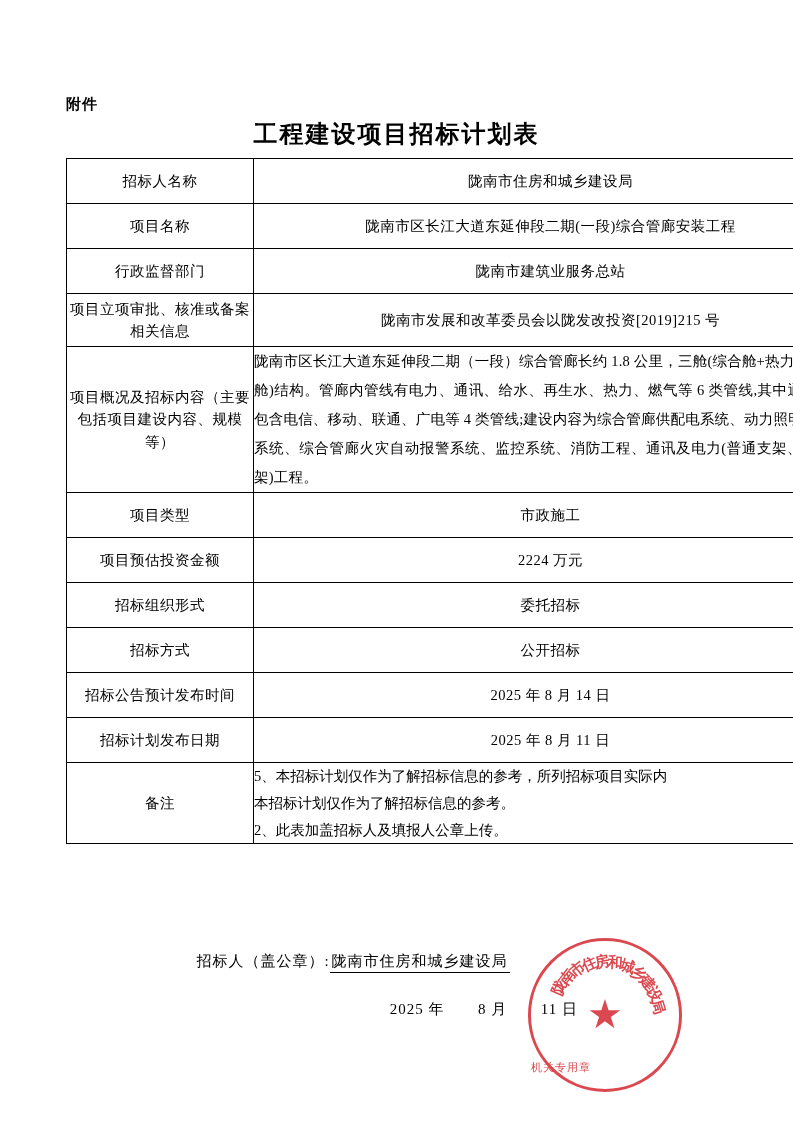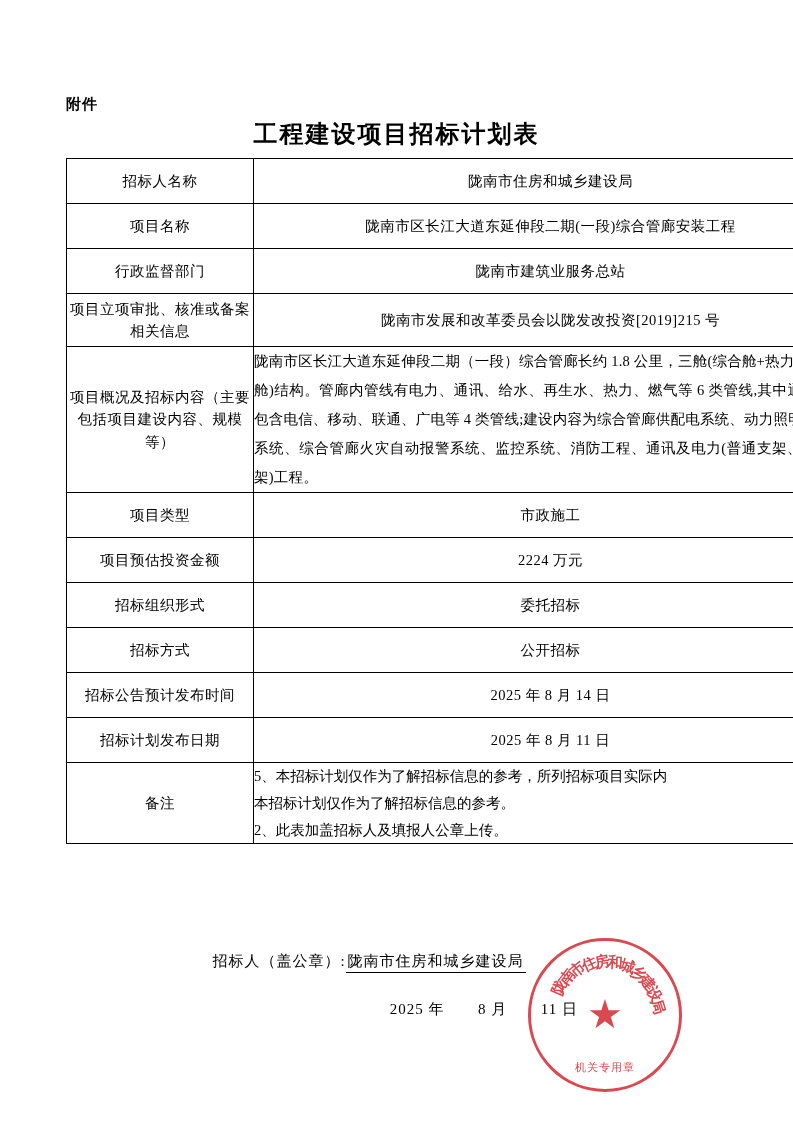--- a/index.html
+++ b/index.html
@@ -79,21 +79,21 @@
   }
   .remark-text {
     text-align: left;
     line-height: 1.85;
     font-size: 14.5px;
     padding: 12px 14px 12px 12px;
   }
   .remark-text div { white-space: nowrap; }
   .signature {
     position: absolute;
-    left: 16px;
+    left: 0;
     width: 706px;
     top: 952px;
     text-align: center;
     font-size: 15px;
     letter-spacing: 1px;
   }
   .sig-line {
     border-bottom: 1px solid #000;
     display: inline-block;
     padding: 0 2px 1px 2px;
@@ -143,21 +143,20 @@
     font-size: 15px;
     font-weight: bold;
     color: #d4222a;
     transform-origin: 0 0;
   }
   .seal-bottom {
     position: absolute;
     left: 0;
     width: 148px;
     bottom: 14px;
-    text-align: center;
     font-size: 11px;
     color: #d4222a;
     letter-spacing: 1px;
   }
 </style>
 </head>
 <body>
 
 <div class="page">
 

